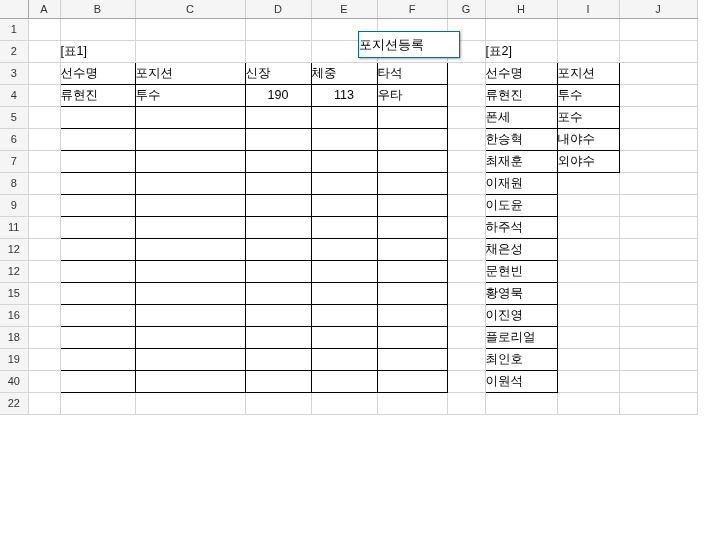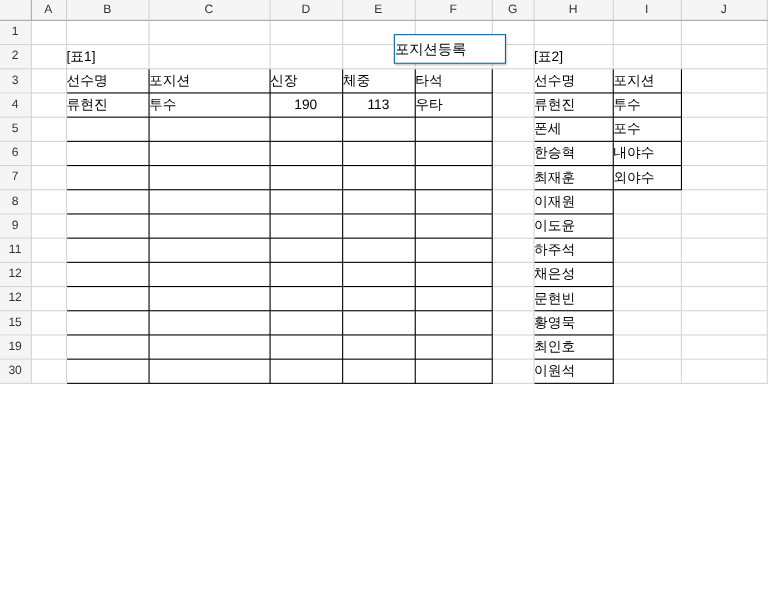--- a/index.html
+++ b/index.html
@@ -297,42 +297,81 @@
           <td class="cell bk"></td>
           <td class="cell bk num"></td>
           <td class="cell bk num"></td>
           <td class="cell bk"></td>
           <td class="cell"></td>
           <td class="cell bk">황영묵</td>
           <td class="cell"></td>
           <td class="cell"></td>
         </tr>
         <tr>
+          <td class="rowhead">16</td>
+          <td class="cell"></td>
+          <td class="cell bk"></td>
+          <td class="cell bk"></td>
+          <td class="cell bk num"></td>
+          <td class="cell bk num"></td>
+          <td class="cell bk"></td>
+          <td class="cell"></td>
+          <td class="cell bk">이진영</td>
+          <td class="cell"></td>
+          <td class="cell"></td>
+        </tr>
+        <tr>
+          <td class="rowhead">18</td>
+          <td class="cell"></td>
+          <td class="cell bk"></td>
+          <td class="cell bk"></td>
+          <td class="cell bk num"></td>
+          <td class="cell bk num"></td>
+          <td class="cell bk"></td>
+          <td class="cell"></td>
+          <td class="cell bk">플로리얼</td>
+          <td class="cell"></td>
+          <td class="cell"></td>
+        </tr>
+        <tr>
           <td class="rowhead">19</td>
           <td class="cell"></td>
           <td class="cell bk"></td>
           <td class="cell bk"></td>
           <td class="cell bk num"></td>
           <td class="cell bk num"></td>
           <td class="cell bk"></td>
           <td class="cell"></td>
           <td class="cell bk">최인호</td>
           <td class="cell"></td>
           <td class="cell"></td>
         </tr>
         <tr>
-          <td class="rowhead">30</td>
+          <td class="rowhead">40</td>
           <td class="cell"></td>
           <td class="cell bk"></td>
           <td class="cell bk"></td>
           <td class="cell bk num"></td>
           <td class="cell bk num"></td>
           <td class="cell bk"></td>
           <td class="cell"></td>
           <td class="cell bk">이원석</td>
+          <td class="cell"></td>
+          <td class="cell"></td>
+        </tr>
+        <tr>
+          <td class="rowhead">22</td>
+          <td class="cell"></td>
+          <td class="cell"></td>
+          <td class="cell"></td>
+          <td class="cell"></td>
+          <td class="cell"></td>
+          <td class="cell"></td>
+          <td class="cell"></td>
+          <td class="cell"></td>
           <td class="cell"></td>
           <td class="cell"></td>
         </tr>
       </tbody>
   </table>
 
   <div id="macro-button">포지션등록</div>
 
   <div id="right-edge"></div>
 </div>

